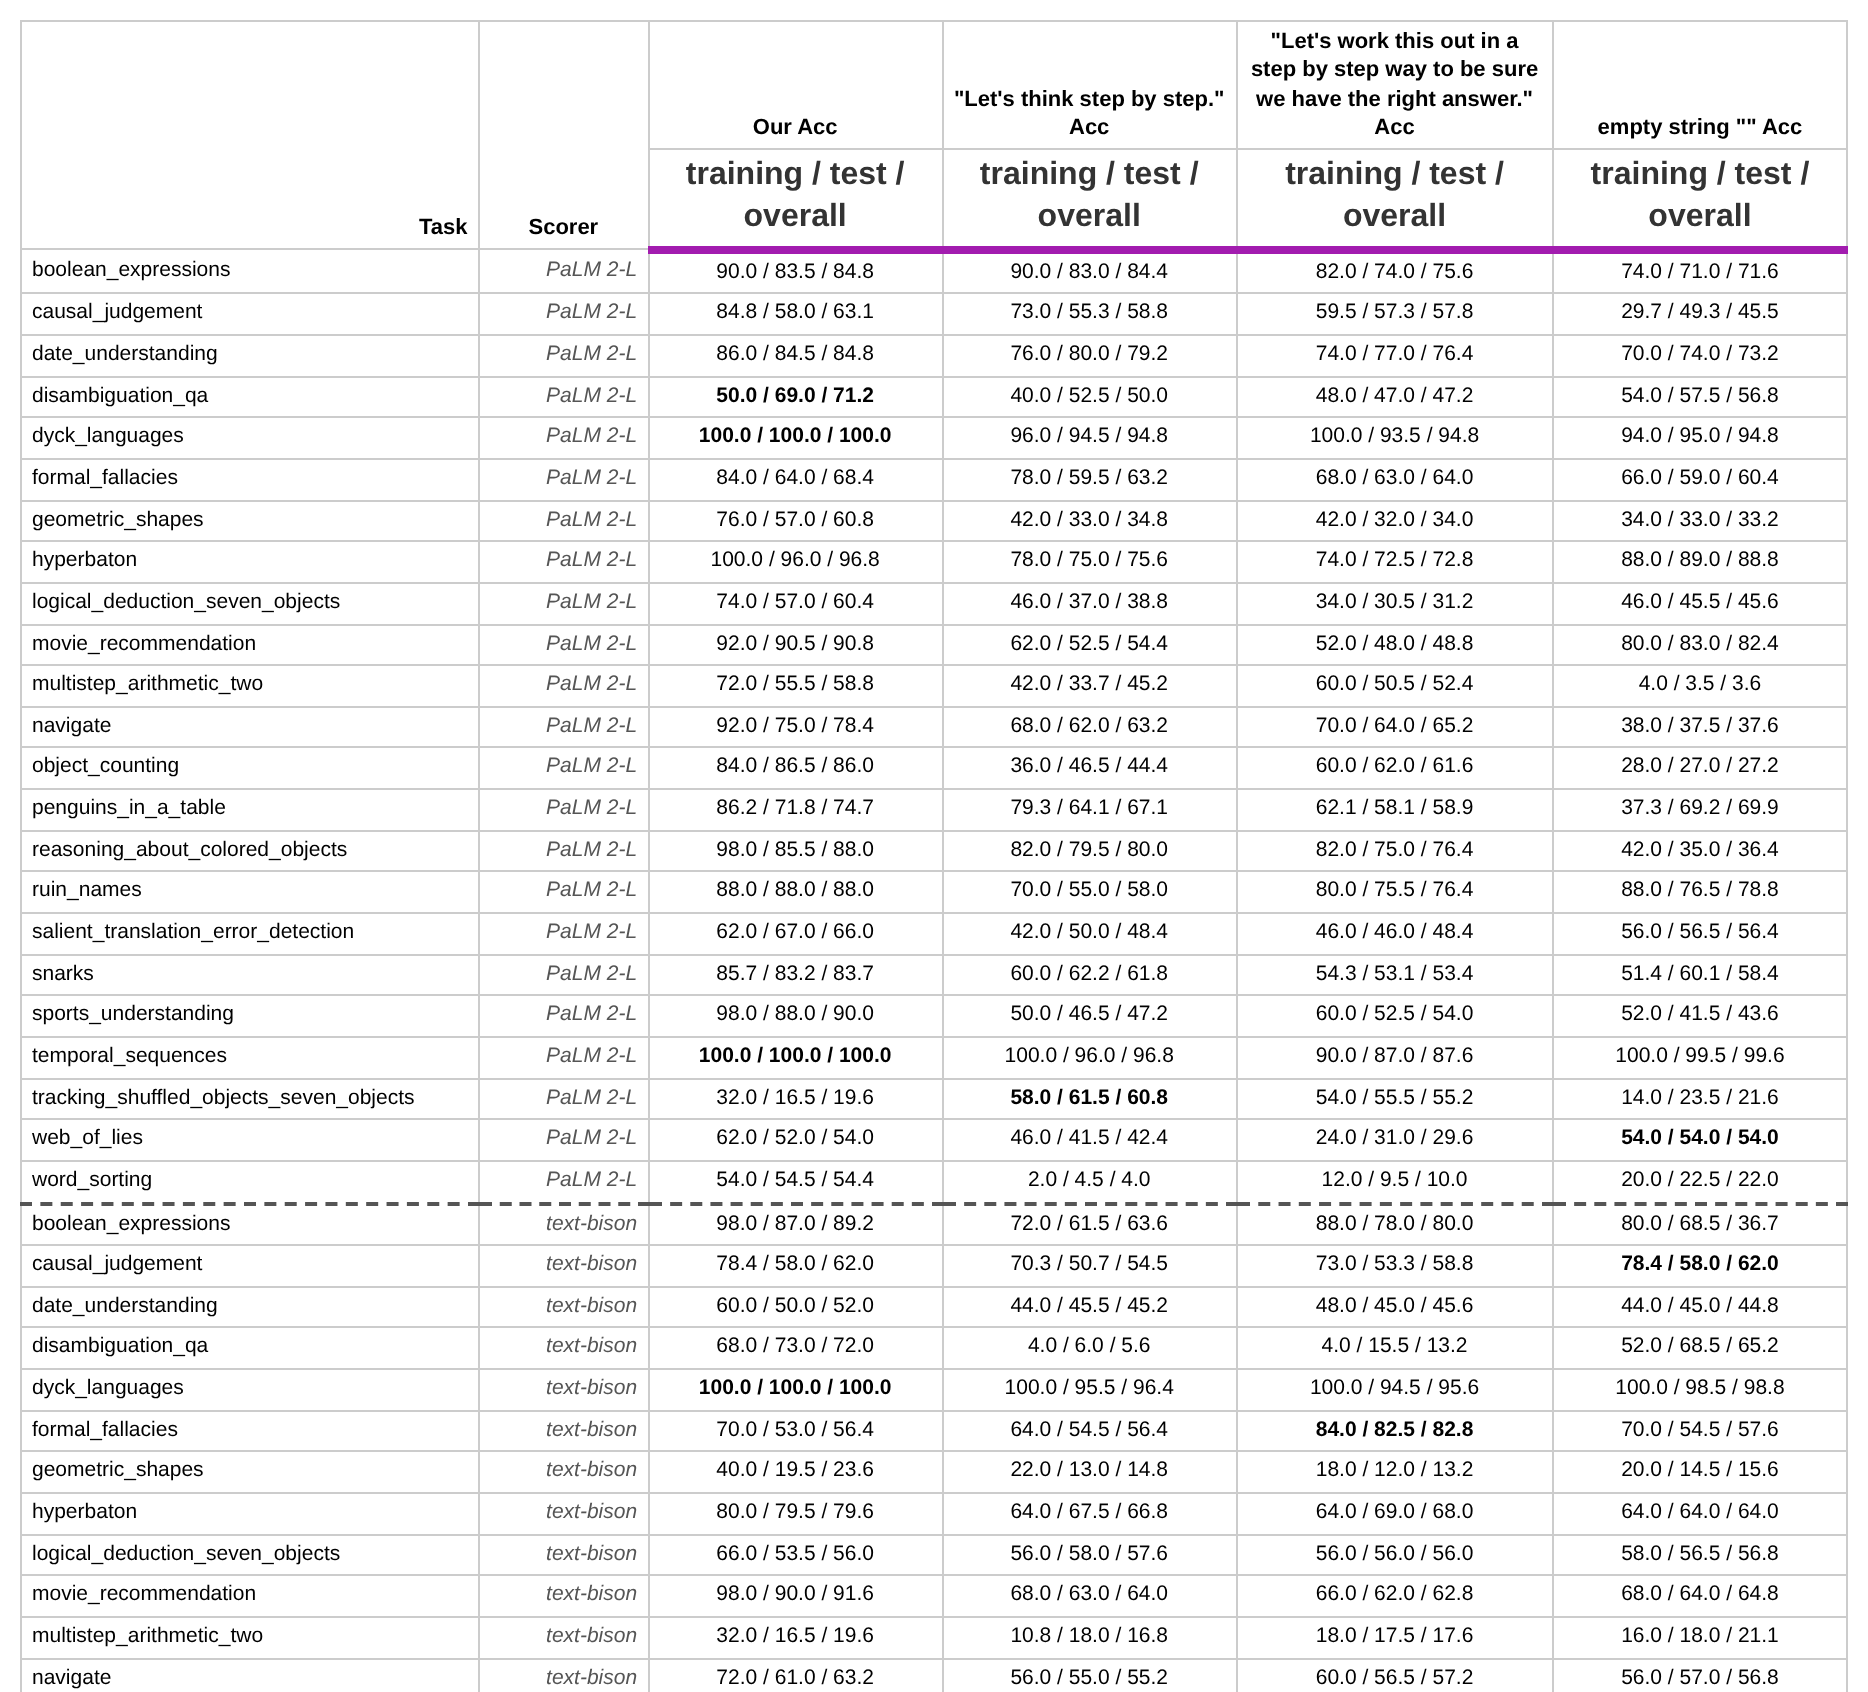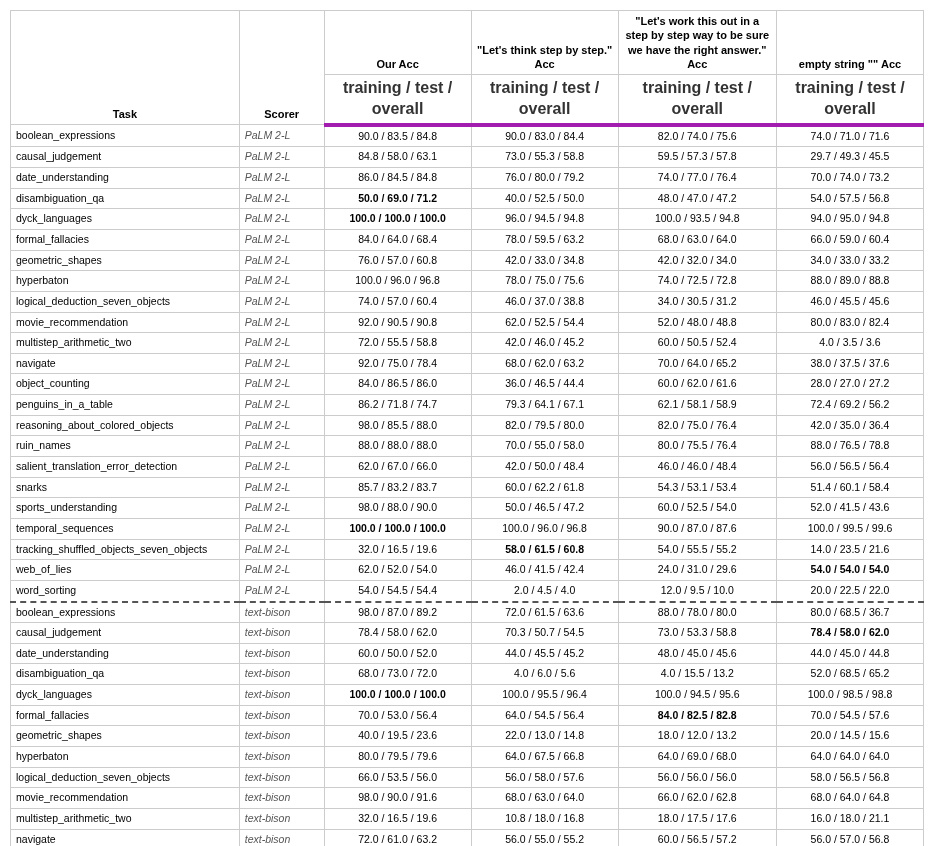--- a/index.html
+++ b/index.html
@@ -25,21 +25,21 @@
     th {
       background: #fff;
       font-weight: bold;
       font-size: 10.5px;
     }
     td.task-cell {
       text-align: left;
       color: #000;
     }
     td.scorer-cell {
-      text-align: left;
+      text-align: right;
       font-style: italic;
       color: #555;
     }
     tr.section-divider td {
       border-top: 2px dashed #555;
     }
     .subheader-row th {
       font-weight: bold;
       font-size: 16px;
       color: #333;
@@ -47,21 +47,21 @@
       border-bottom: 4px solid #a21caf;
     }
     .main-header-row th {
       font-size: 11px;
       vertical-align: bottom;
     }
     .col-our { width: 130px; }
     .col-step { width: 130px; }
     .col-work { width: 140px; }
     .col-empty { width: 130px; }
-    .col-task { width: 185px; }
+    .col-task { width: 185px; text-align: right; }
     .col-scorer { width: 75px; }
   </style>
 </head>
 <body>
 
 <table>
   <thead>
     <tr class="main-header-row">
       <th class="col-task" rowspan="2">Task</th>
       <th class="col-scorer" rowspan="2">Scorer</th>
@@ -155,21 +155,21 @@
         <td class="scorer-cell">PaLM 2-L</td>
         <td>92.0 / 90.5 / 90.8</td>
         <td>62.0 / 52.5 / 54.4</td>
         <td>52.0 / 48.0 / 48.8</td>
         <td>80.0 / 83.0 / 82.4</td>
       </tr>
       <tr>
         <td class="task-cell">multistep_arithmetic_two</td>
         <td class="scorer-cell">PaLM 2-L</td>
         <td>72.0 / 55.5 / 58.8</td>
-        <td>42.0 / 46.0 / 45.2</td>
+        <td>42.0 / 33.7 / 45.2</td>
         <td>60.0 / 50.5 / 52.4</td>
         <td>4.0 / 3.5 / 3.6</td>
       </tr>
       <tr>
         <td class="task-cell">navigate</td>
         <td class="scorer-cell">PaLM 2-L</td>
         <td>92.0 / 75.0 / 78.4</td>
         <td>68.0 / 62.0 / 63.2</td>
         <td>70.0 / 64.0 / 65.2</td>
         <td>38.0 / 37.5 / 37.6</td>
@@ -181,21 +181,21 @@
         <td>36.0 / 46.5 / 44.4</td>
         <td>60.0 / 62.0 / 61.6</td>
         <td>28.0 / 27.0 / 27.2</td>
       </tr>
       <tr>
         <td class="task-cell">penguins_in_a_table</td>
         <td class="scorer-cell">PaLM 2-L</td>
         <td>86.2 / 71.8 / 74.7</td>
         <td>79.3 / 64.1 / 67.1</td>
         <td>62.1 / 58.1 / 58.9</td>
-        <td>72.4 / 69.2 / 56.2</td>
+        <td>37.3 / 69.2 / 69.9</td>
       </tr>
       <tr>
         <td class="task-cell">reasoning_about_colored_objects</td>
         <td class="scorer-cell">PaLM 2-L</td>
         <td>98.0 / 85.5 / 88.0</td>
         <td>82.0 / 79.5 / 80.0</td>
         <td>82.0 / 75.0 / 76.4</td>
         <td>42.0 / 35.0 / 36.4</td>
       </tr>
       <tr>

